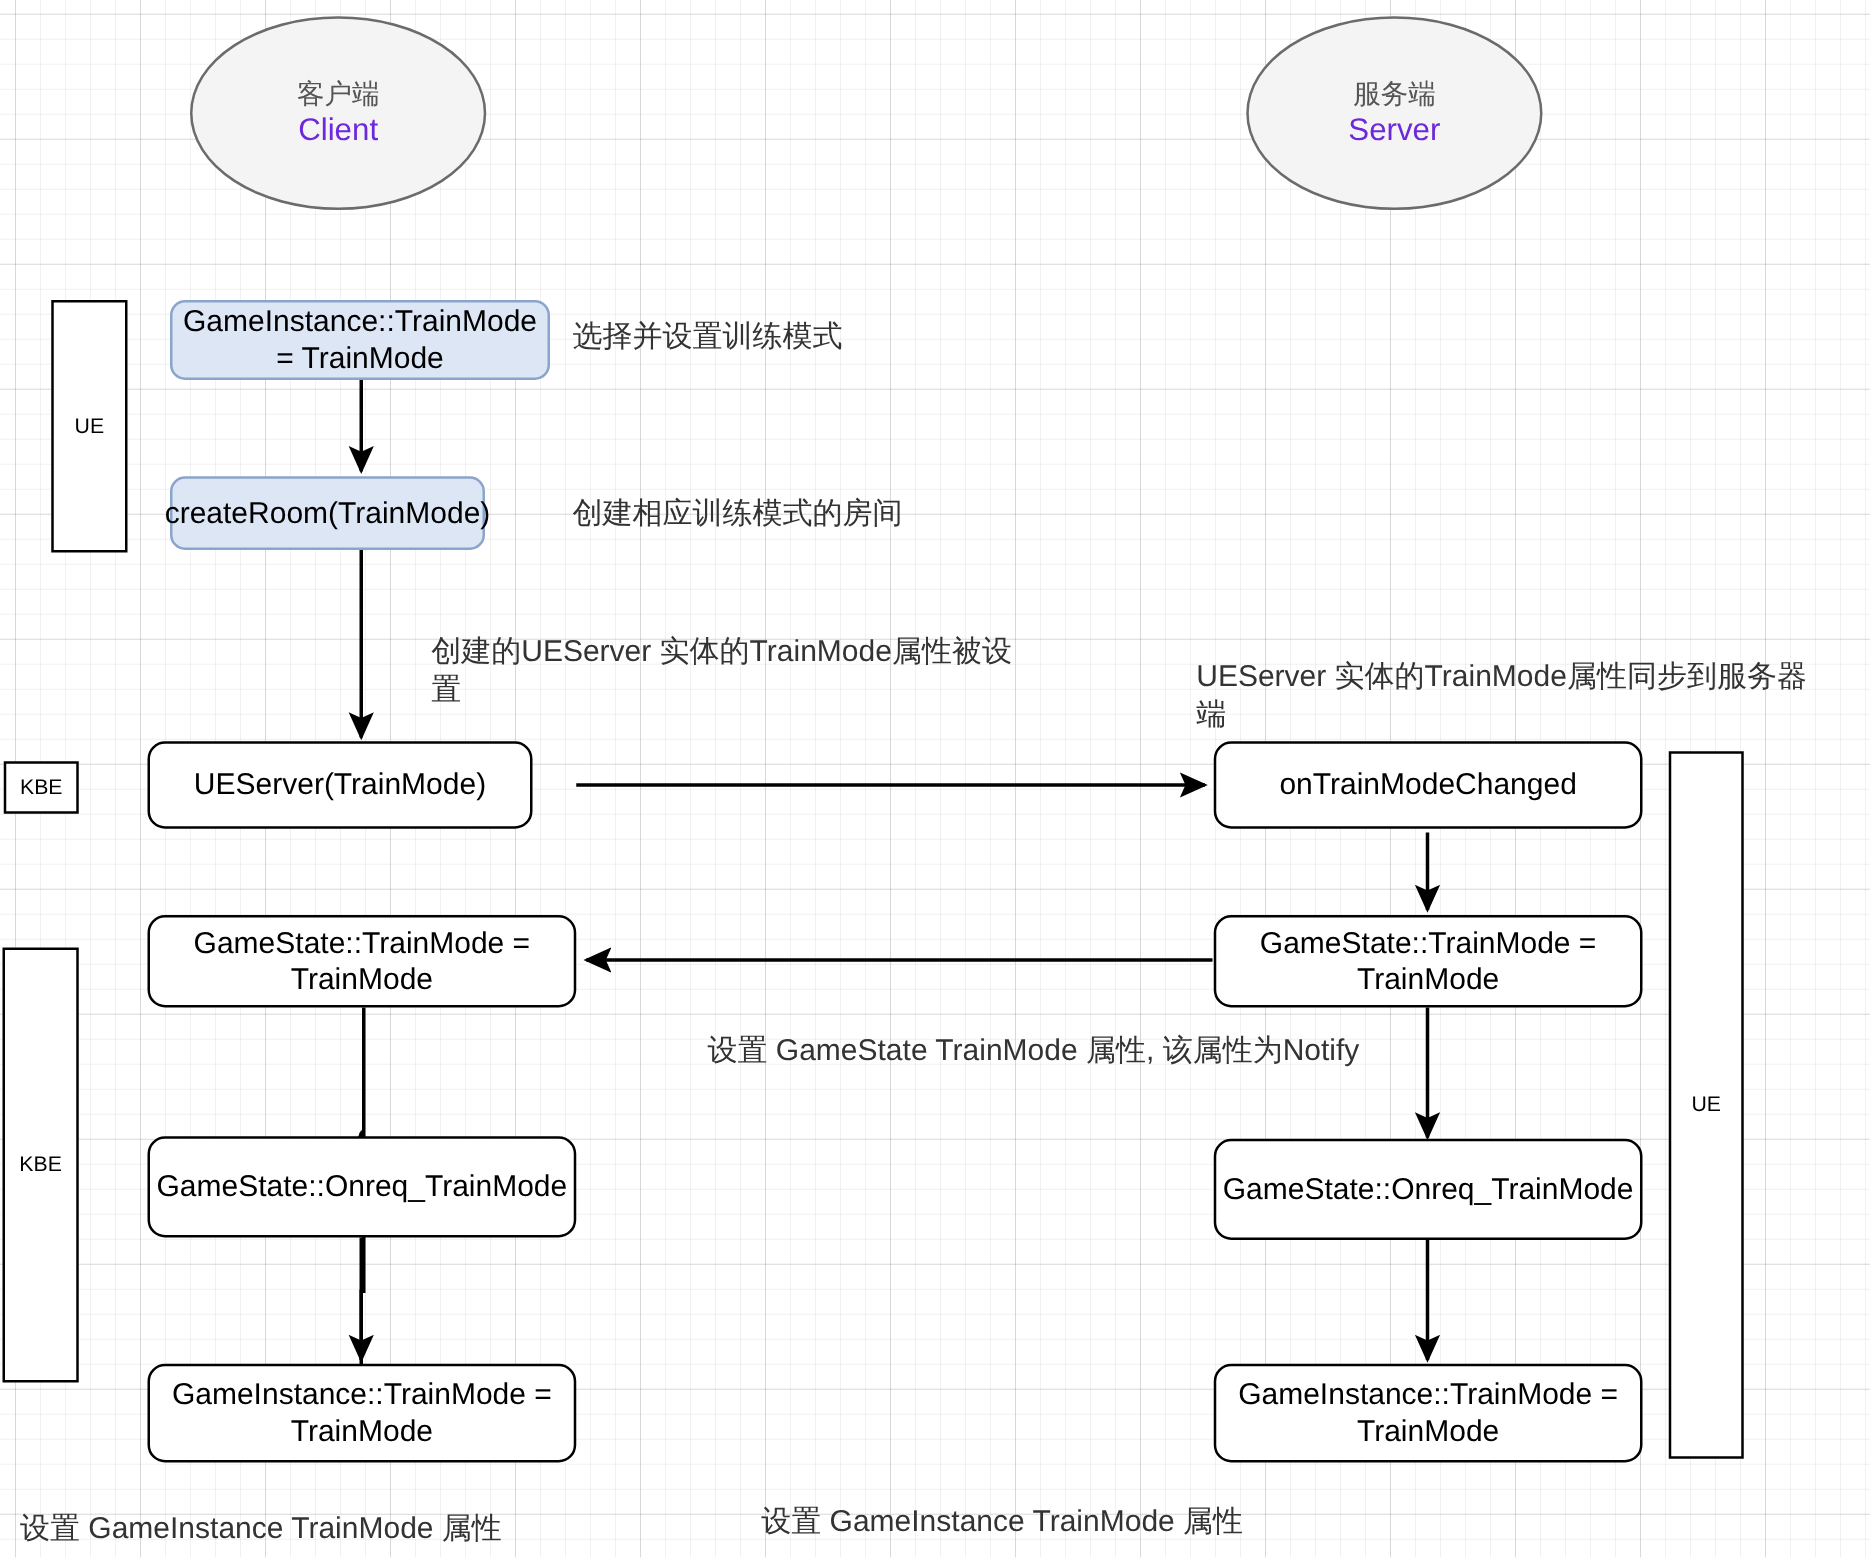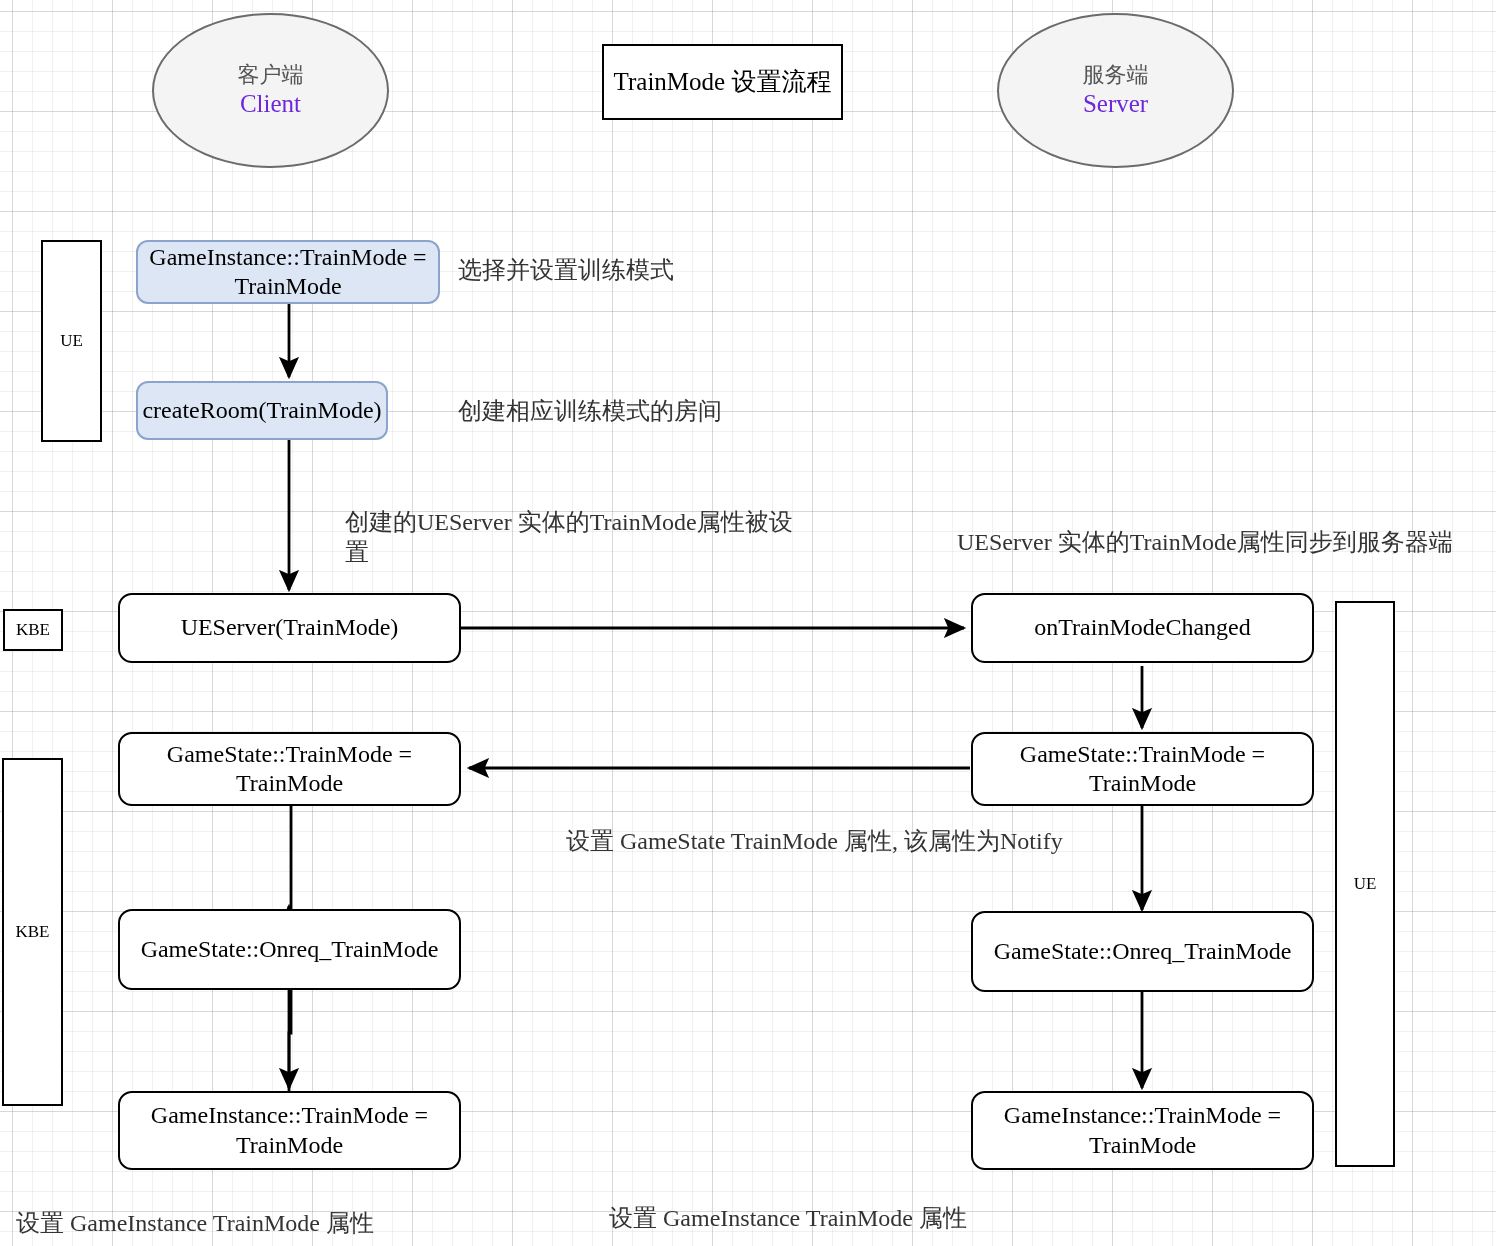--- a/index.html
+++ b/index.html
@@ -12,21 +12,21 @@
     width: 1496px;
     height: 1246px;
     background-color: #ffffff;
     background-image:
       linear-gradient(to right, rgba(0,0,0,0.055) 1px, transparent 1px),
       linear-gradient(to bottom, rgba(0,0,0,0.055) 1px, transparent 1px),
       linear-gradient(to right, rgba(0,0,0,0.10) 1px, transparent 1px),
       linear-gradient(to bottom, rgba(0,0,0,0.10) 1px, transparent 1px);
     background-size: 20px 20px, 20px 20px, 100px 100px, 100px 100px;
     background-position: 12px 11px, 12px 11px, 12px 11px, 12px 11px;
-    font-family: Liberation Serif, serif;
+    font-family: Liberation Sans, sans-serif;
     overflow: hidden;
   }
 
   .node {
     position: absolute;
     box-sizing: border-box;
     display: flex;
     align-items: center;
     justify-content: center;
     text-align: center;
@@ -124,35 +124,34 @@
   <div class="node ellipse" style="left:152px; top:13px; width:237px; height:155px;">
     <span class="cn">客户端</span>
     <span class="en">Client</span>
   </div>
 
   <div class="node ellipse" style="left:997px; top:13px; width:237px; height:155px;">
     <span class="cn">服务端</span>
     <span class="en">Server</span>
   </div>
 
-  <div class="node rect" style="left:602px; top:44px; width:241px; height:76px;">TrainMode 设置流程</div>
 
   <div class="node lane" style="left:41px; top:240px; width:61px; height:202px;">UE</div>
 
   <div class="node lane" style="left:3px; top:609px; width:60px; height:42px;">KBE</div>
 
   <div class="node lane" style="left:2px; top:758px; width:61px; height:348px;">KBE</div>
 
   <div class="node lane" style="left:1335px; top:601px; width:60px; height:566px;">UE</div>
 
   <div class="node proc blue" style="left:136px; top:240px; width:304px; height:64px;">GameInstance::TrainMode = TrainMode</div>
 
   <div class="node proc blue" style="left:136px; top:381px; width:252px; height:59px;">createRoom(TrainMode)</div>
 
-  <div class="node proc" style="left:118px; top:593px; width:343px; height:70px;">UEServer(TrainMode)</div>
+  <div class="node proc" style="left:118px; top:593px; width:308px; height:70px;">UEServer(TrainMode)</div>
 
   <div class="node proc" style="left:118px; top:732px; width:343px; height:74px;">GameState::TrainMode = TrainMode</div>
 
   <div class="node proc" style="left:118px; top:909px; width:343px; height:81px;">GameState::Onreq_TrainMode</div>
 
   <div class="node proc" style="left:118px; top:1091px; width:343px; height:79px;">GameInstance::TrainMode = TrainMode</div>
 
   <div class="node proc" style="left:971px; top:593px; width:343px; height:70px;">onTrainModeChanged</div>
 
   <div class="node proc" style="left:971px; top:732px; width:343px; height:74px;">GameState::TrainMode = TrainMode</div>

